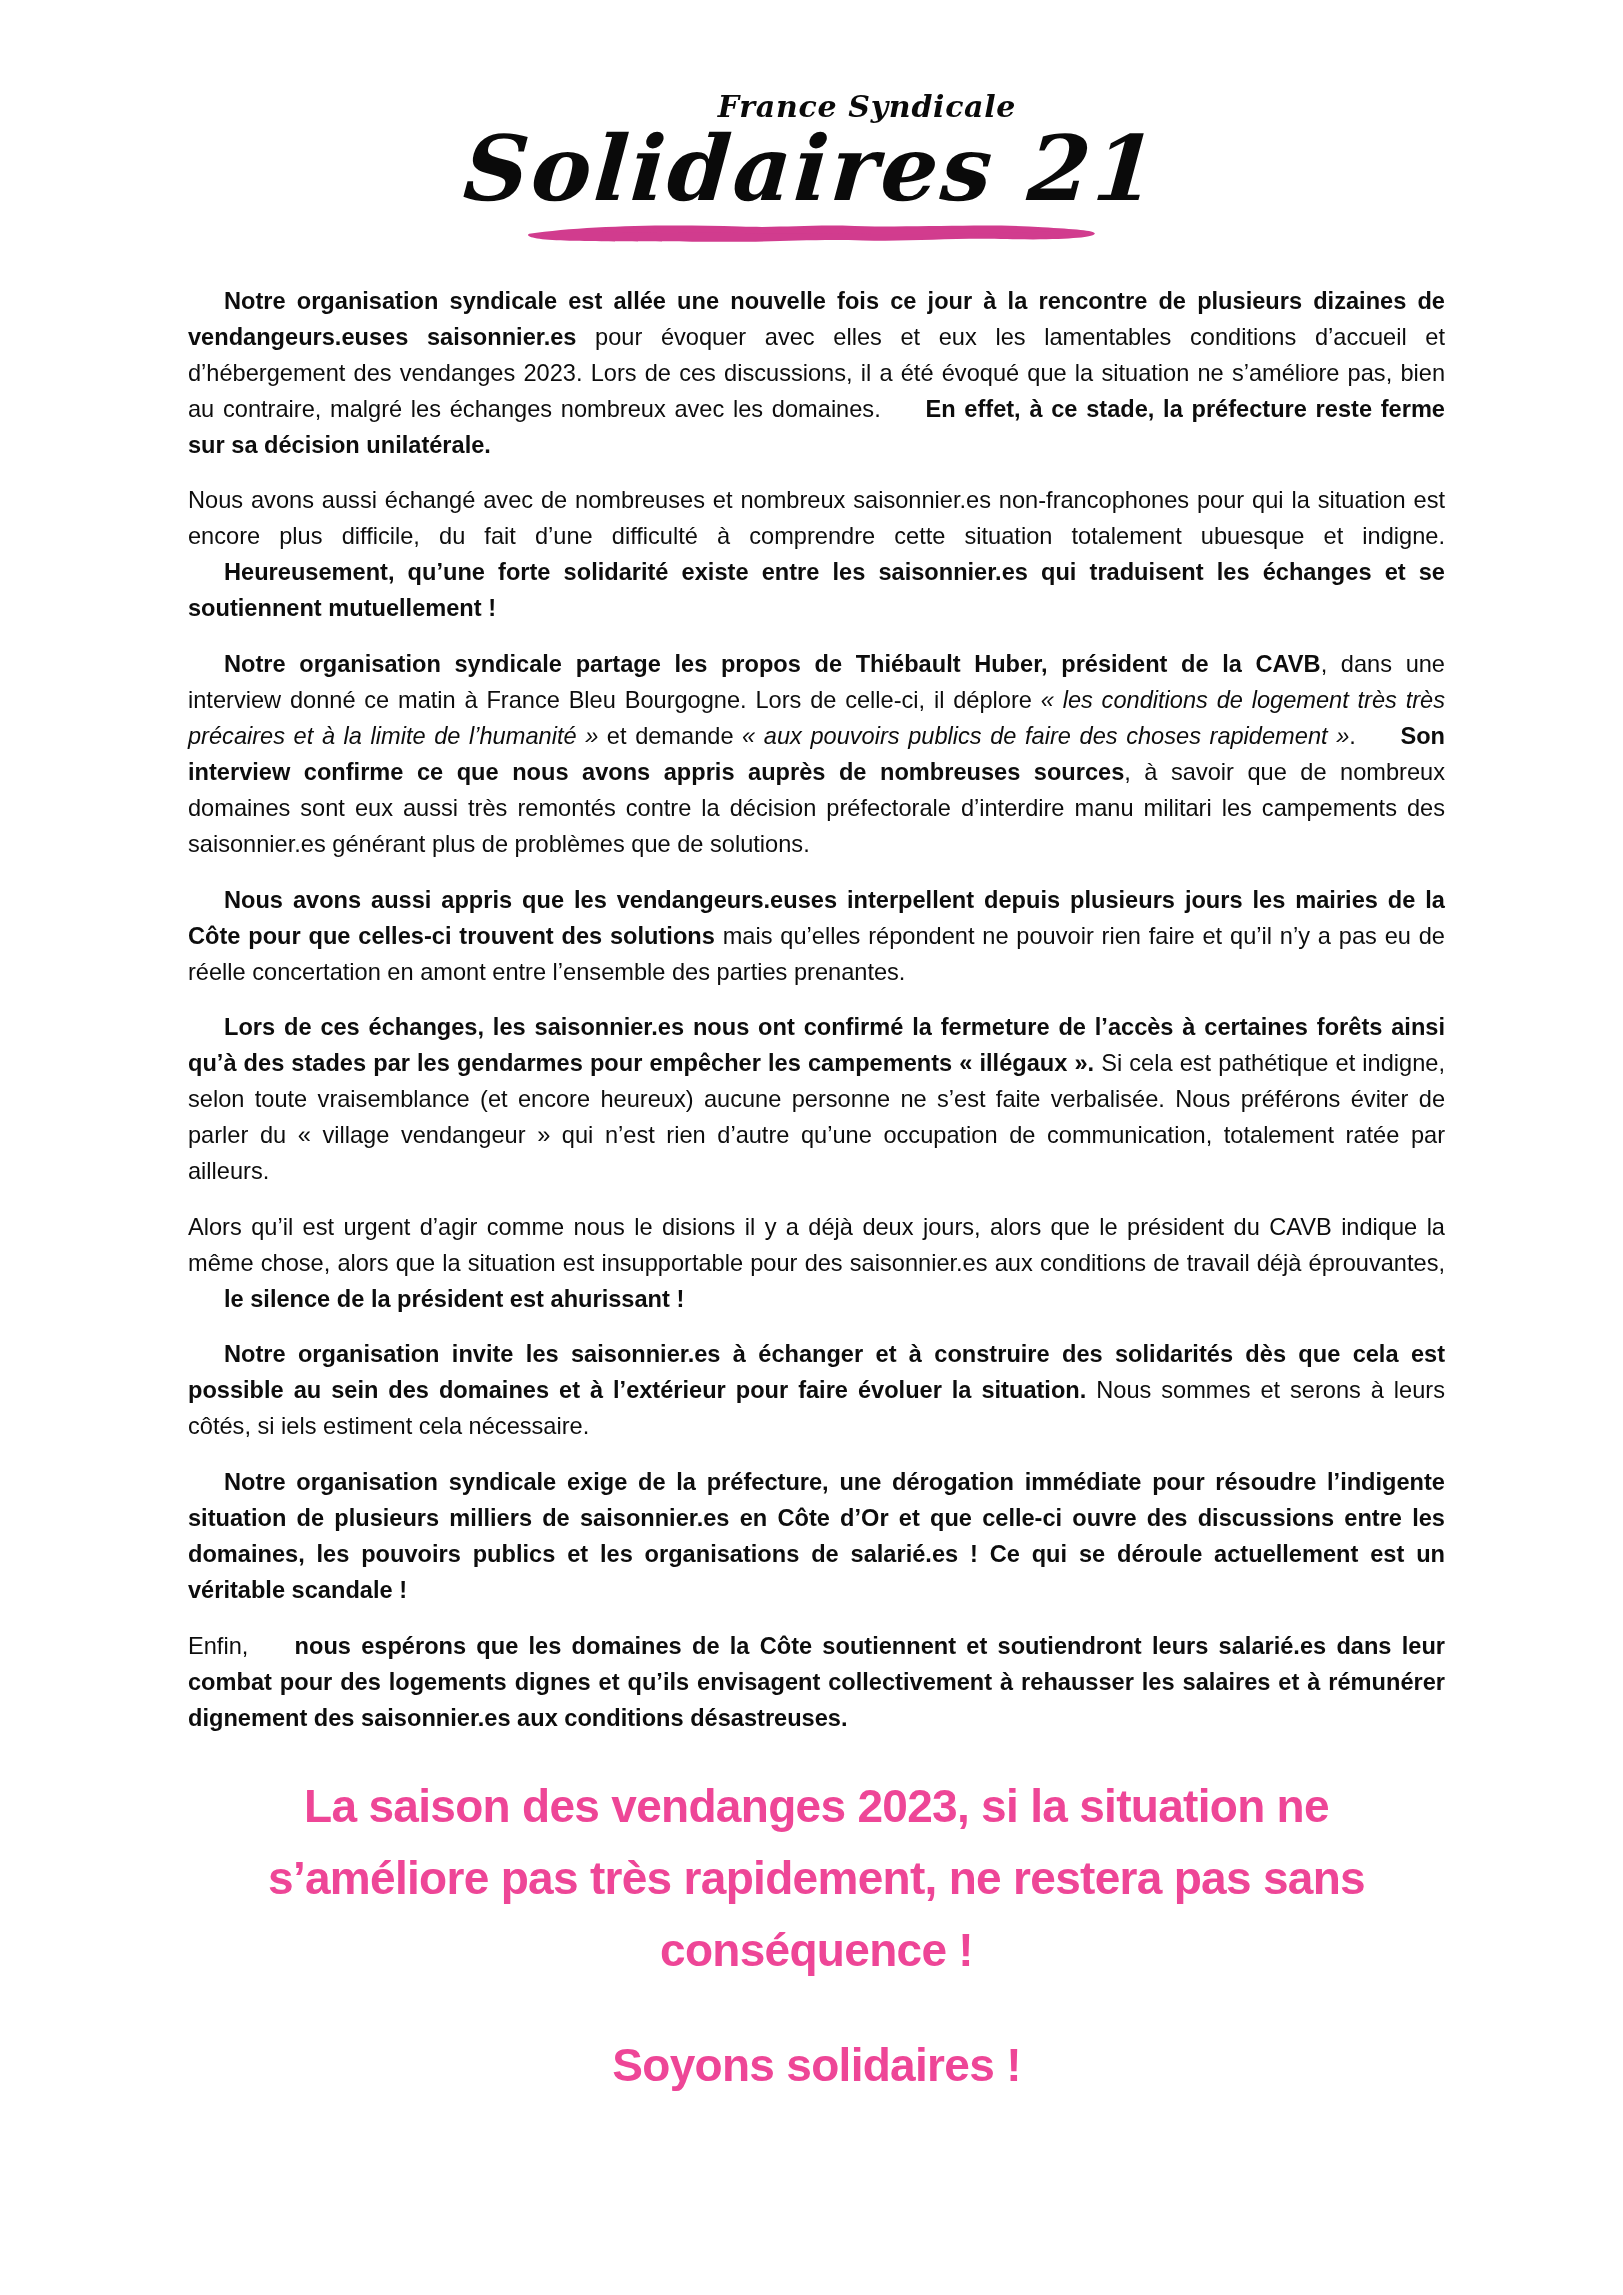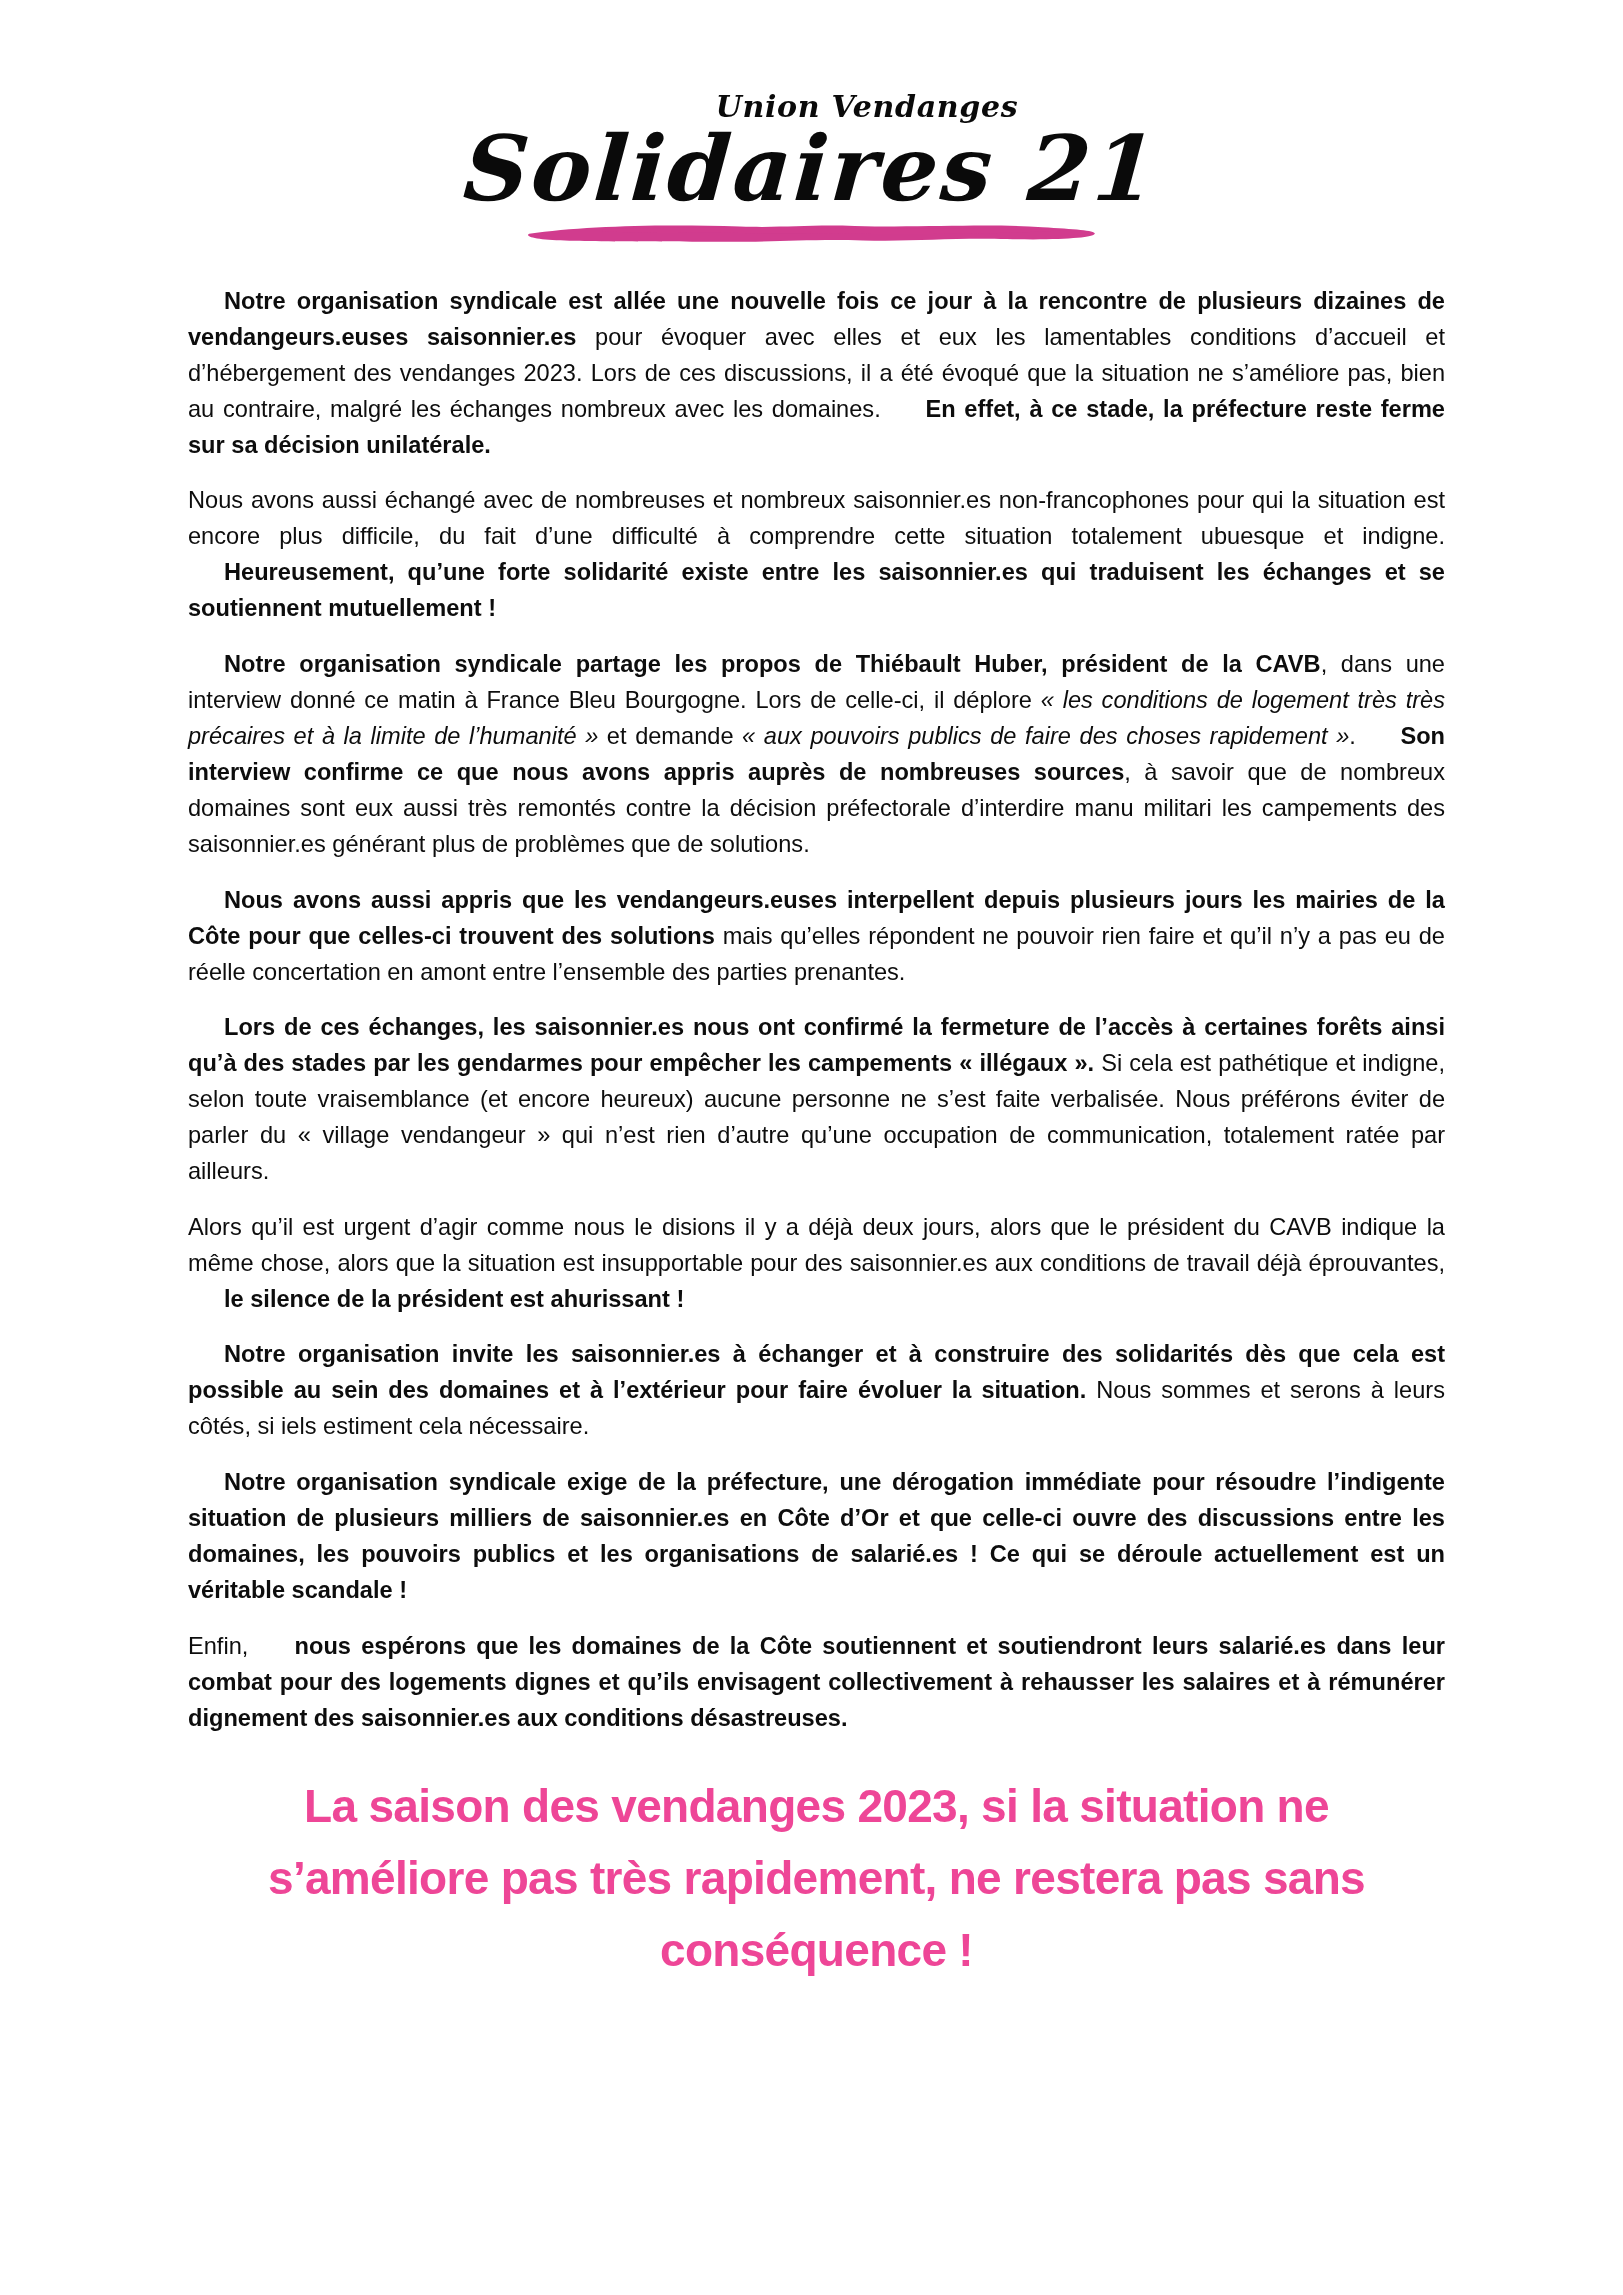--- a/index.html
+++ b/index.html
@@ -81,21 +81,21 @@
   }
   .closing-2 { margin-top: 43px; }
 </style>
 </head>
 <body>
 
 <div class="page">
 
   <header class="header">
     <div class="logo">
-      <div class="logo-top">Union Vendanges</div>
+      <div class="logo-top">France Syndicale</div>
       <div class="logo-main">Solidaires 21</div>
       <svg class="brush" viewBox="0 0 880 38" preserveAspectRatio="none">
         <path class="brush-path" d="M8 21 C 90 9 210 6 330 10 C 400 12 430 7 505 9
                  C 615 12 700 5 792 11 C 842 14 874 16 872 21
                  C 870 27 818 31 738 29 C 648 27 598 33 518 31
                  C 428 29 378 34 288 33 C 178 32 58 34 20 28
                  C 6 26 4 23 8 21 Z" fill="#d13c8e"></path>
         <path class="brush-path" d="M120 14 C 260 10 420 12 560 13 C 680 14 760 13 820 16
                  C 760 20 640 22 500 21 C 360 20 220 20 120 18 Z" fill="#d13c8e" opacity="0.9"></path>
       </svg>
@@ -112,16 +112,17 @@
         <p><span class="b">Nous avons aussi appris que les vendangeurs.euses interpellent depuis plusieurs jours les mairies de la Côte pour que celles-ci trouvent des solutions</span><span>  mais qu’elles répondent ne pouvoir rien faire et qu’il n’y a pas eu de réelle concertation en amont entre l’ensemble des parties prenantes.</span></p>
         <p><span class="b">Lors de ces échanges, les saisonnier.es nous ont confirmé la fermeture de l’accès à certaines forêts ainsi qu’à des stades par les gendarmes pour empêcher les campements « illégaux ».</span><span> Si cela est pathétique et indigne, selon toute vraisemblance (et encore heureux) aucune personne ne s’est faite verbalisée. Nous préférons éviter de parler du « village vendangeur » qui n’est rien d’autre qu’une occupation de communication, totalement ratée par ailleurs.</span></p>
         <p><span>Alors qu’il est urgent d’agir comme nous le disions il y a déjà deux jours, alors que le président du CAVB indique la même chose, alors que la situation est insupportable pour des saisonnier.es aux conditions de travail déjà éprouvantes, </span><span class="b">le silence de la président est ahurissant !</span></p>
         <p><span class="b">Notre organisation invite les saisonnier.es à échanger et à construire des solidarités dès que cela est possible au sein des domaines et à l’extérieur pour faire évoluer la situation.</span><span> Nous sommes et serons à leurs côtés, si iels estiment cela nécessaire.</span></p>
         <p><span class="b">Notre organisation syndicale exige de la préfecture, une dérogation immédiate pour résoudre l’indigente situation de plusieurs milliers de saisonnier.es en Côte d’Or et que celle-ci ouvre des discussions entre les domaines, les pouvoirs publics et les organisations de salarié.es ! Ce qui se déroule actuellement est un véritable scandale !</span></p>
         <p><span>Enfin, </span><span class="b">nous espérons que les domaines de la Côte soutiennent et soutiendront leurs salarié.es dans leur combat pour des logements dignes et qu’ils envisagent collectivement à rehausser les salaires et à rémunérer dignement des saisonnier.es aux conditions désastreuses.</span></p>
       </div>
 
     <div class="closing">La saison des vendanges 2023, si la situation ne s’améliore pas très rapidement, ne restera pas sans conséquence !</div>
 
+    <div class="closing closing-2">Soyons solidaires !</div>
   </main>
 
 </div>
 
 
 </body></html>

